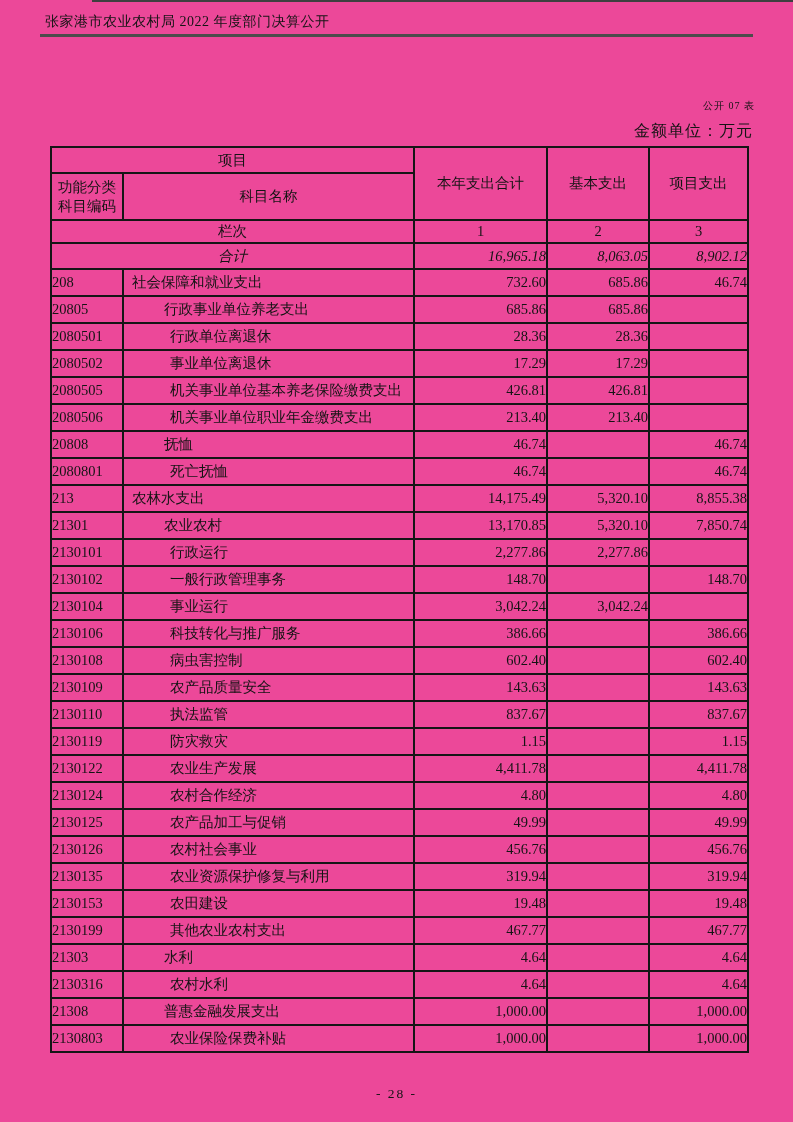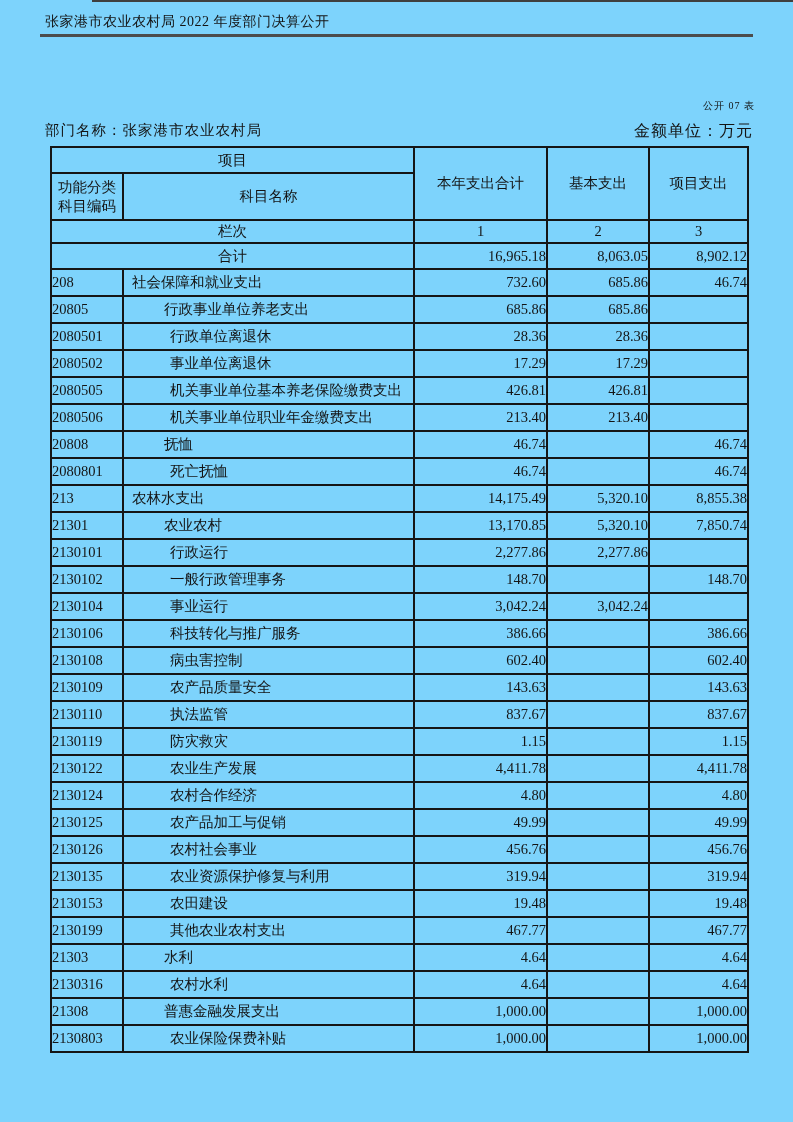--- a/index.html
+++ b/index.html
@@ -1,20 +1,20 @@
 <!DOCTYPE html>
 <html><head>
 <meta charset="utf-8">
 <style>
   html,body{margin:0;padding:0;background:#888;}
   .page{
     position:relative;
     width:793px;height:1122px;
     margin:0 auto;
-    background:#7dd3fc;
+    background:#ec4899;
     overflow:hidden;
     font-family:"Liberation Serif","DejaVu Serif",serif;
     color:#141414;
   }
   .top-artifact{
     position:absolute;top:0;left:92px;right:0;height:2px;
     background:#3f3f3f;
   }
   .doc-header{
     position:absolute;left:45px;top:13px;
@@ -48,21 +48,21 @@
     border:2px solid #151515;
     vertical-align:middle;
     font-size:14.5px;
     overflow:hidden;
     padding:0;
   }
   td.hdr{text-align:center;line-height:1.25;}
   tr.hrow1 td{height:24px;}
   tr.hrow2 td{height:45px;}
   tr.lanci td{height:21px;text-align:center;}
-  tr.total-row td{height:24px;}
+  tr.total-row td{height:24px;font-style:italic;}
   tr.data-row td{height:25px;}
   td.code-hdr{white-space:pre-line;}
   td.merged-label{text-align:center;margin-left:29px;}
   td.num-cell{text-align:right;padding-right:4px;font-variant-numeric:tabular-nums;}
   td.code-cell{text-align:left;padding-left:4px;}
   td.name-cell{text-align:left;}
   td.name-cell.lvl0{padding-left:8px;}
   td.name-cell.lvl1{padding-left:40px;}
   td.name-cell.lvl2{padding-left:46px;}
   .page-number{
@@ -75,21 +75,20 @@
 
 <div class="page">
 
   <div class="top-artifact"></div>
 
   <div class="doc-header">张家港市农业农村局 2022 年度部门决算公开</div>
   <div class="doc-header-rule"></div>
 
 
   <div class="table-no">公开 07 表</div>
-  <div class="dept-line">部门名称：张家港市农业农村局</div>
   <div class="unit-line">金额单位：万元</div>
 
   <table class="budget">
     <colgroup>
       <col style="width:72px">
       <col style="width:291px">
       <col style="width:133px">
       <col style="width:102px">
       <col style="width:99px">
     </colgroup>
@@ -316,14 +315,15 @@
         <tr class="data-row">
           <td class="code-cell">2130803</td>
           <td class="name-cell lvl2">农业保险保费补贴</td>
           <td class="num-cell">1,000.00</td>
           <td class="num-cell"></td>
           <td class="num-cell">1,000.00</td>
         </tr>
       </tbody>
   </table>
 
+  <div class="page-number">- 28 -</div>
 
 </div>
 
 </body></html>

